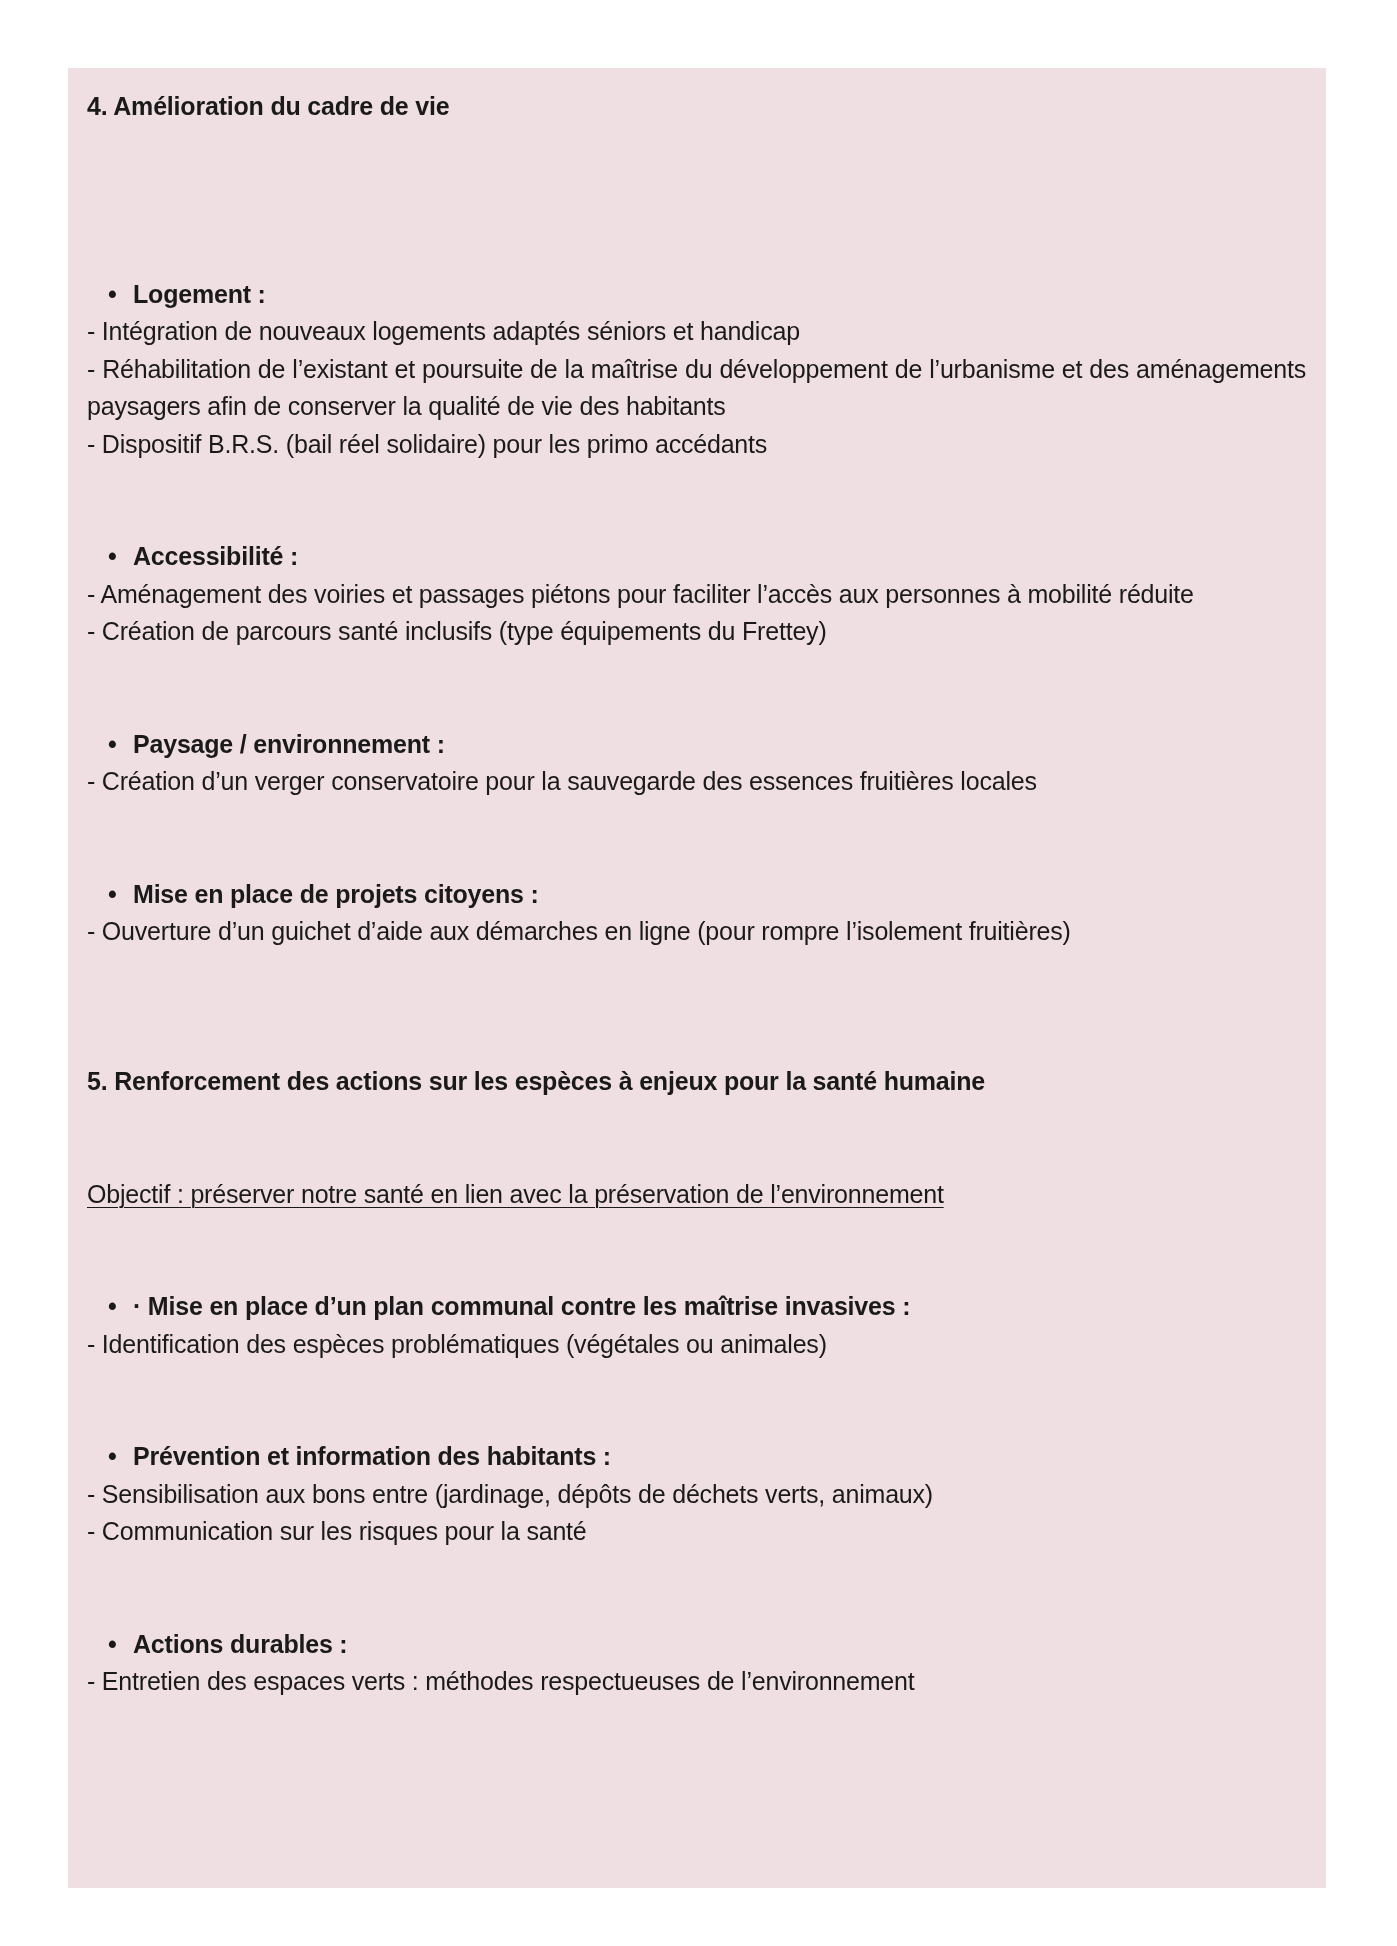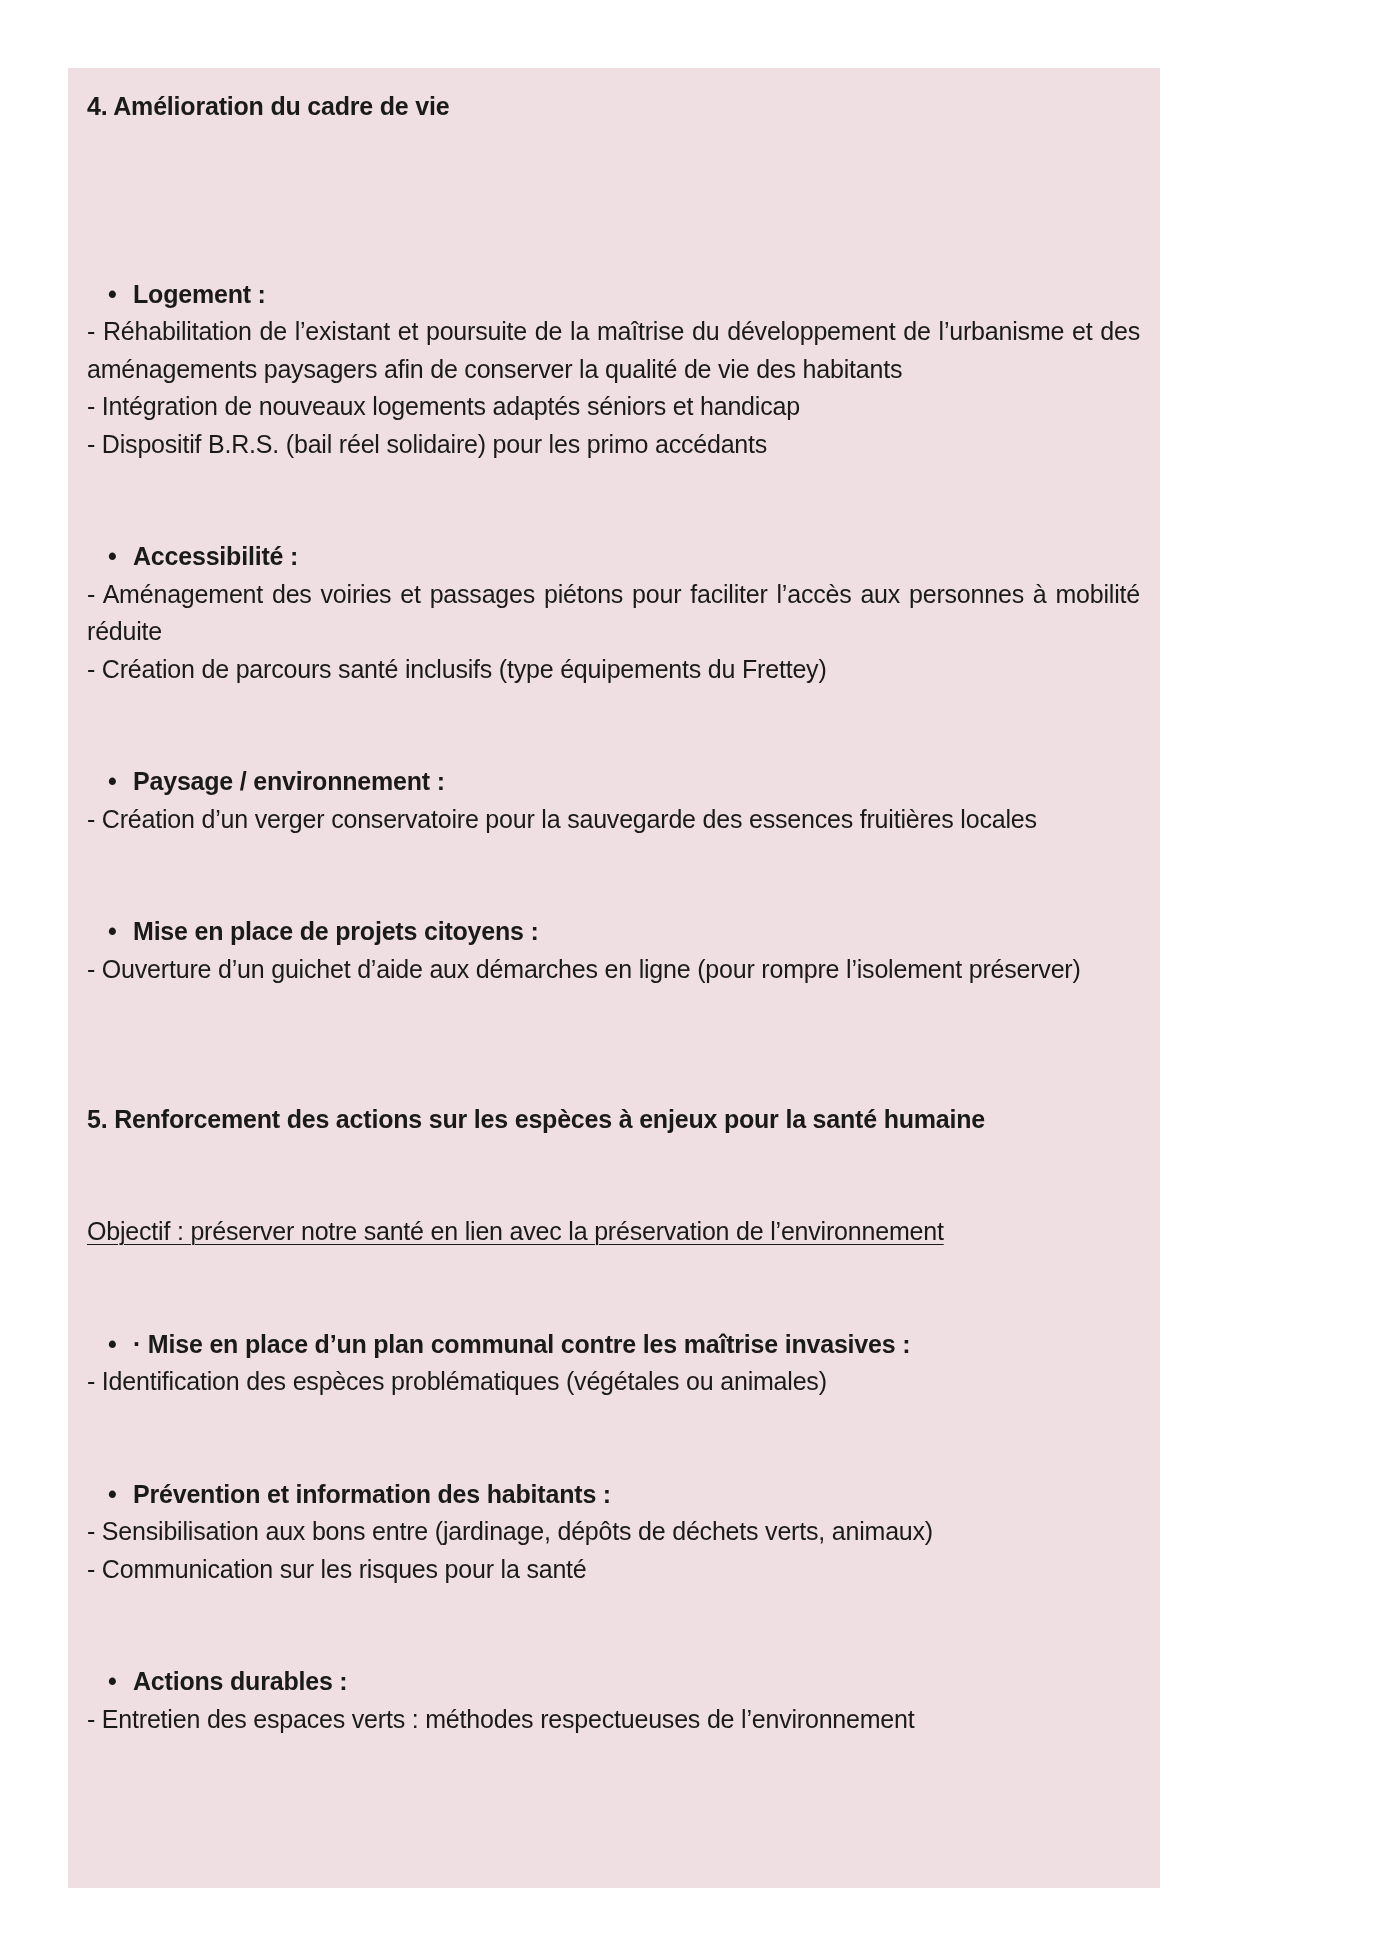--- a/index.html
+++ b/index.html
@@ -12,21 +12,21 @@
       height: 1946px;
       position: relative;
       overflow: hidden;
       font-family: "Liberation Sans", sans-serif;
       color: #1a1a1a;
     }
     .box {
       position: absolute;
       left: 68px;
       top: 68px;
-      width: 1092px;
+      width: 1258px;
       height: 1820px;
       background: #f0dfe2;
       box-sizing: border-box;
       padding: 20px 20px 0 19px;
     }
     .doc {
       font-size: 25px;
       line-height: 37.5px;
       letter-spacing: -0.2px;
     }
@@ -68,36 +68,36 @@
 <body>
 
 <div class="box" style="background: rgb(240, 223, 226);">
   <div class="doc">
 
     <p class="section-title">4. Amélioration du cadre de vie</p>
     <div class="blank2"></div>
     <div class="blank2"></div>
 
     <p class="bullet"><span class="dot">•</span><span>Logement :</span></p>
+    <p class="item">- Intégration de nouveaux logements adaptés séniors et handicap</p>
     <p class="item">- Réhabilitation de l’existant et poursuite de la maîtrise du développement de l’urbanisme et des aménagements paysagers afin de conserver la qualité de vie des habitants</p>
-    <p class="item">- Intégration de nouveaux logements adaptés séniors et handicap</p>
     <p class="item">- Dispositif B.R.S. (bail réel solidaire) pour les primo accédants</p>
     <div class="blank2"></div>
 
     <p class="bullet"><span class="dot">•</span><span>Accessibilité :</span></p>
     <p class="item">- Aménagement des voiries et passages piétons pour faciliter l’accès aux personnes à mobilité réduite</p>
     <p class="item">- Création de parcours santé inclusifs (type équipements du Frettey)</p>
     <div class="blank2"></div>
 
     <p class="bullet"><span class="dot">•</span><span>Paysage / environnement :</span></p>
     <p class="item">- Création d’un verger conservatoire pour la sauvegarde des essences fruitières locales</p>
     <div class="blank2"></div>
 
     <p class="bullet"><span class="dot">•</span><span>Mise en place de projets citoyens :</span></p>
-    <p class="item">- Ouverture d’un guichet d’aide aux démarches en ligne (pour rompre l’isolement préserver)</p>
+    <p class="item">- Ouverture d’un guichet d’aide aux démarches en ligne (pour rompre l’isolement fruitières)</p>
     <div class="blank2"></div>
     <div class="blank"></div>
 
     <p class="section-title">5. Renforcement des actions sur les espèces à enjeux pour la santé humaine</p>
     <div class="blank2"></div>
     <p class="objective">Objectif : préserver notre santé en lien avec la préservation de l’environnement</p>
     <div class="blank2"></div>
 
     <p class="bullet"><span class="dot">•</span><span>· Mise en place d’un plan communal contre les maîtrise invasives :</span></p>
     <p class="item">- Identification des espèces problématiques (végétales ou animales)</p>

